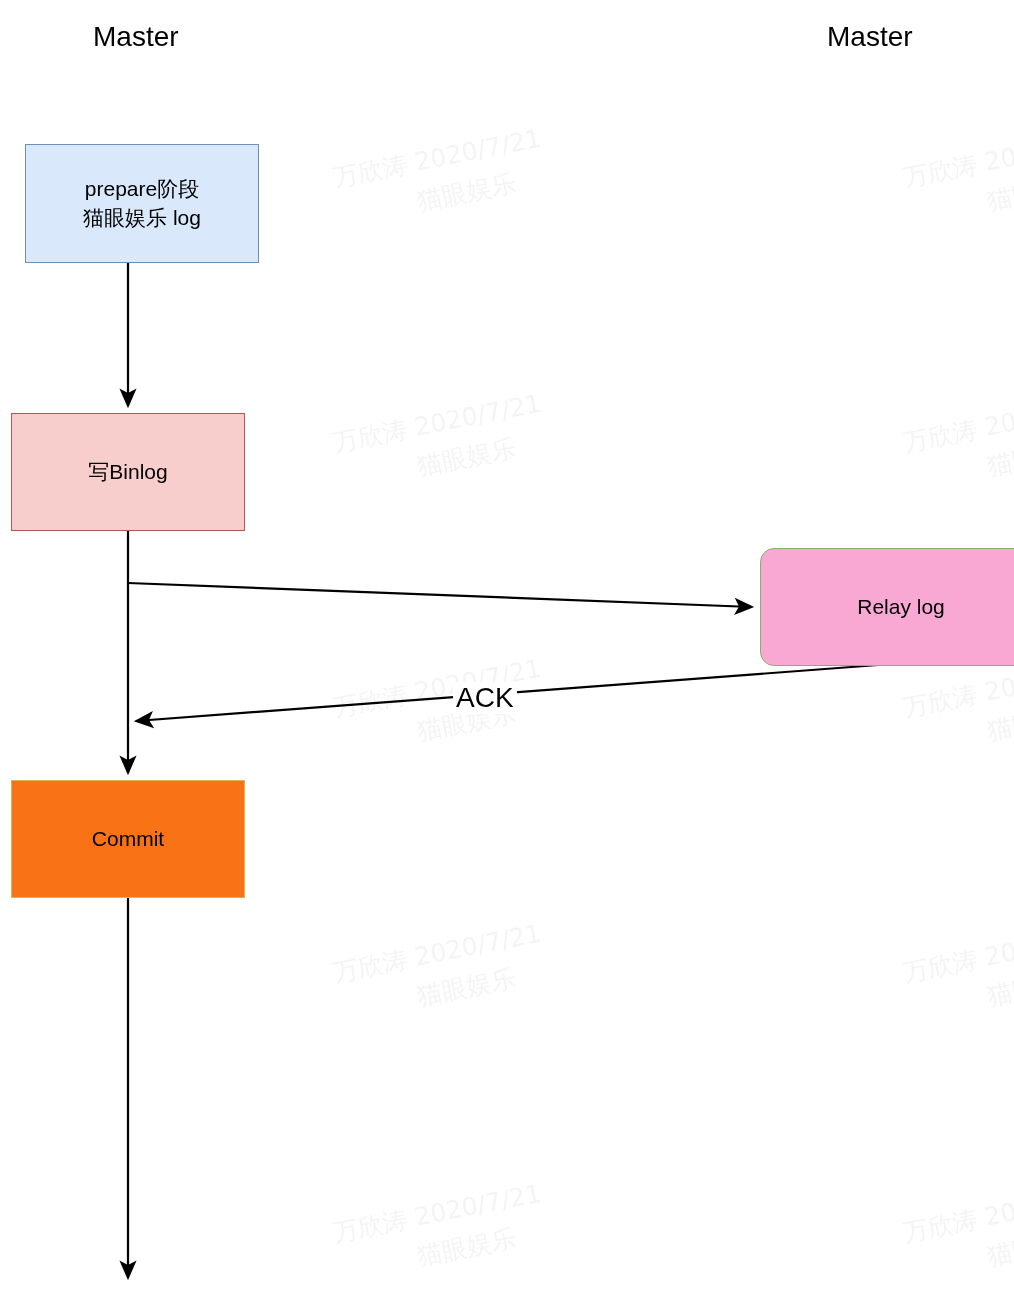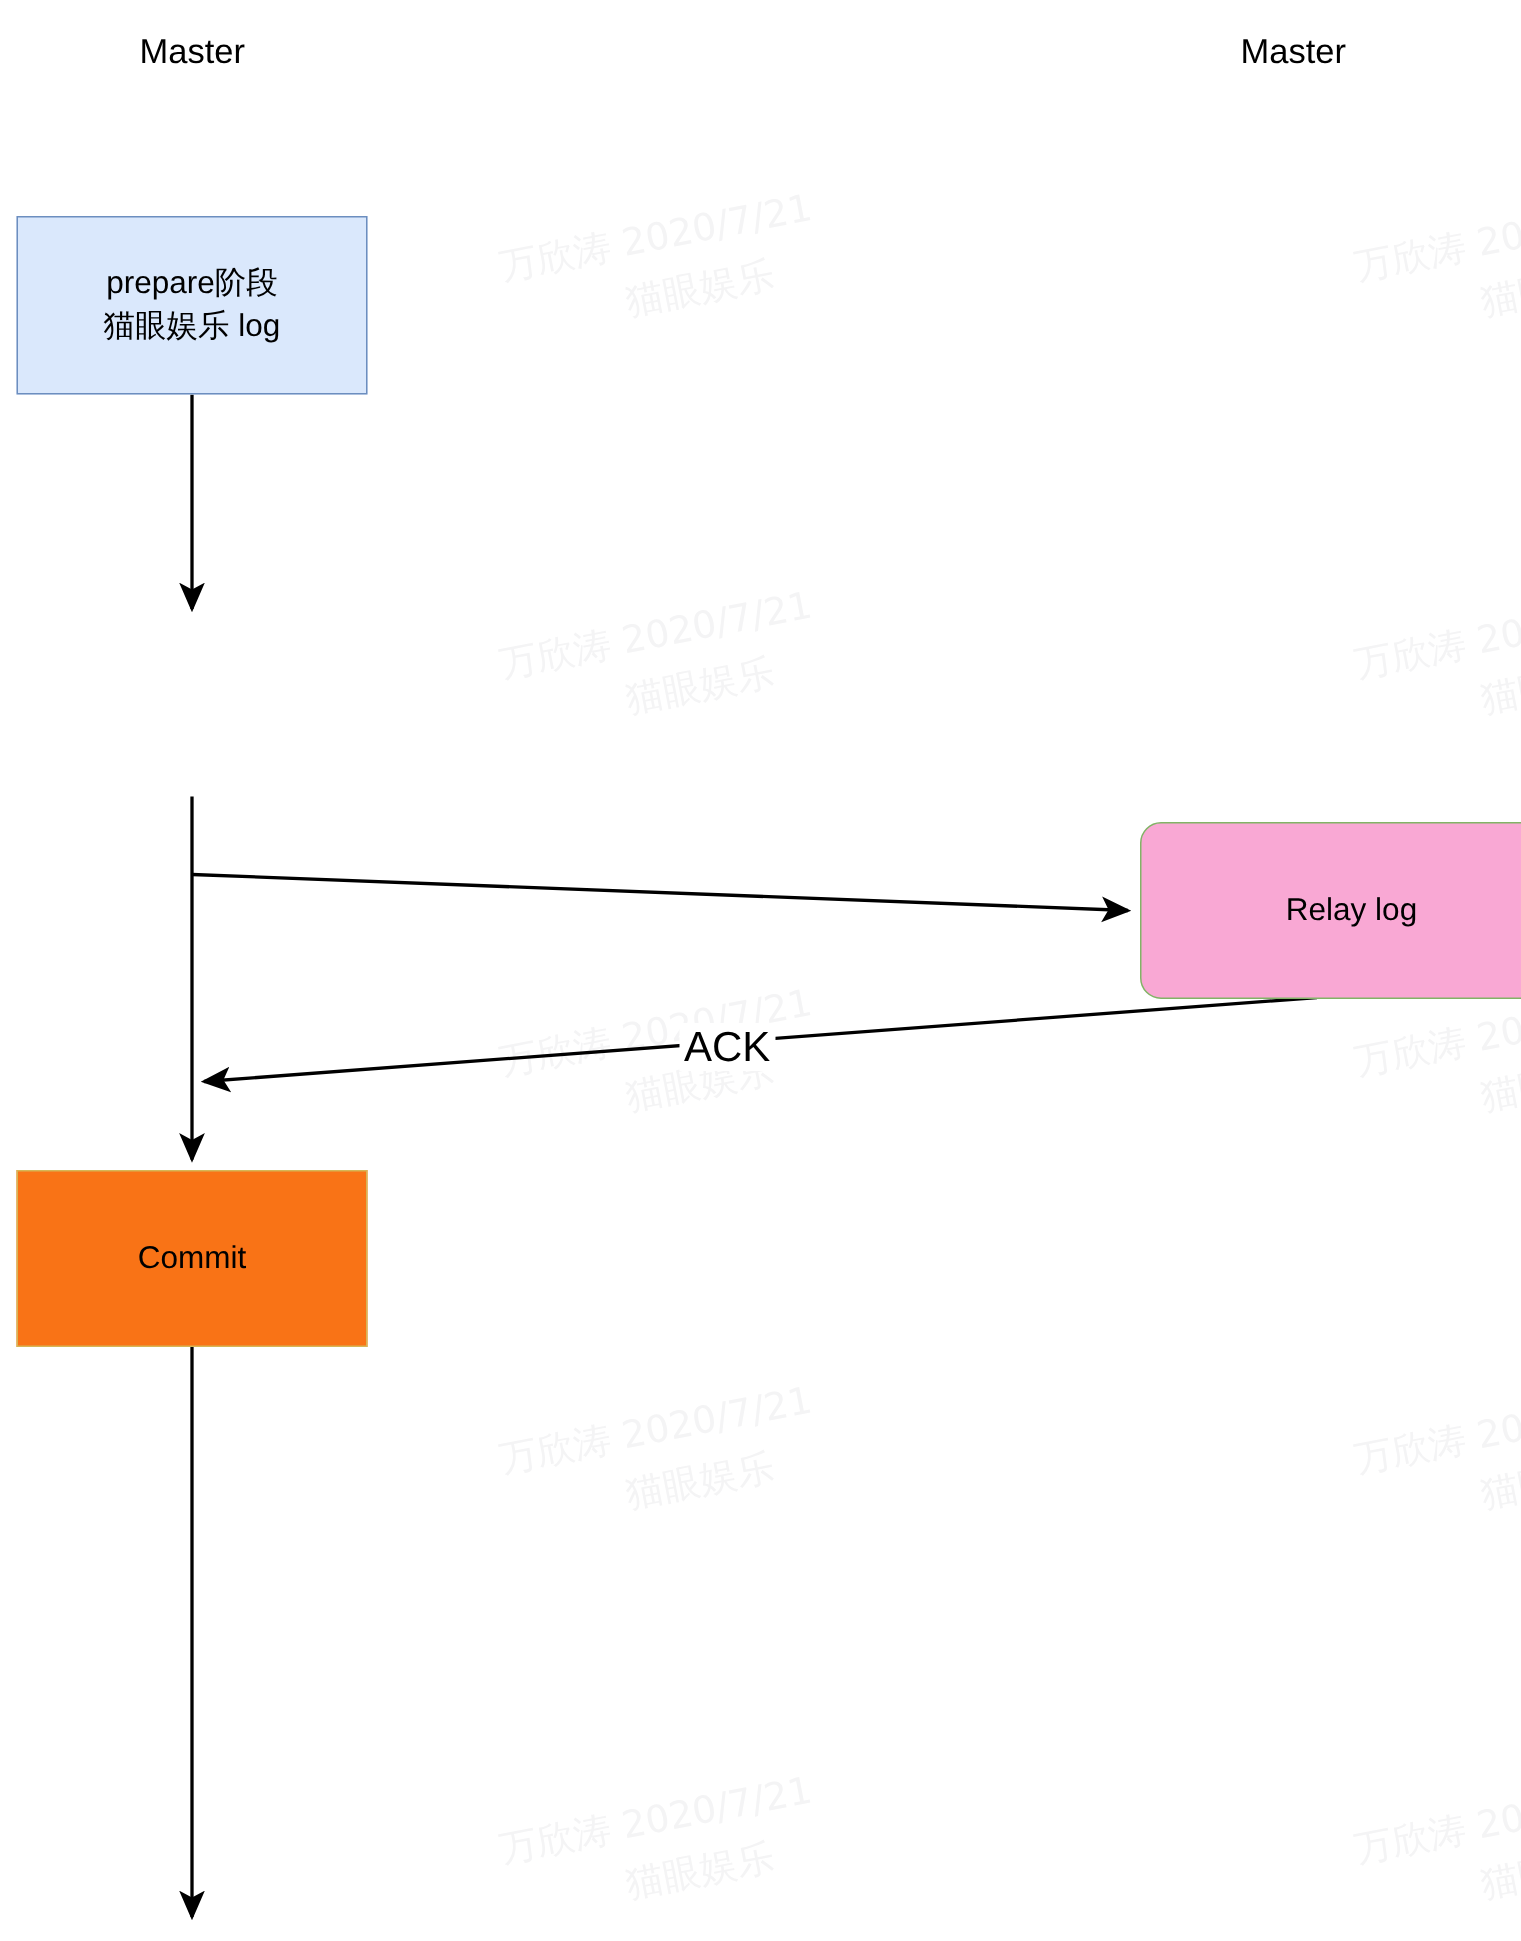--- a/index.html
+++ b/index.html
@@ -66,21 +66,21 @@
     display: flex;
     align-items: center;
     justify-content: center;
     text-align: center;
     font-size: 21px;
     color: #000000;
     line-height: 1.35;
     z-index: 3;
   }
   .node-prepare {
-    left: 11px;  top: 144px;  width: 234px; height: 119px;
+    left: 25px;  top: 144px;  width: 234px; height: 119px;
     background: #dae8fc;
     border: 1px solid #6c8ebf;
   }
   .node-binlog {
     left: 11px;  top: 413px;  width: 234px; height: 118px;
     background: #f8cecc;
     border: 1px solid #b85450;
   }
   .node-commit {
     left: 11px;  top: 780px;  width: 234px; height: 118px;
@@ -90,21 +90,21 @@
   .node-relay {
     left: 760px; top: 548px;  width: 282px; height: 118px;
     background: #f9a8d4;
     border: 1px solid #82b366;
     border-radius: 14px;
   }
 
   
   .column-header {
     position: absolute;
-    font-size: 23px;
+    font-size: 28px;
     color: #000000;
     white-space: nowrap;
     z-index: 3;
   }
   .header-master { left: 93px;  top: 21px; }
   .header-slave  { left: 827px; top: 21px; }
 
   
   .edge-label {
     position: absolute;
@@ -156,20 +156,23 @@
   <div class="column-header header-master">Master</div>
   <div class="column-header header-slave">Master</div>
 
   <div class="node node-prepare">
     <div>
       <span>prepare阶段</span><br>
       <span>猫眼娱乐 log</span>
     </div>
   </div>
 
+  <div class="node node-binlog">
+    <span>写Binlog</span>
+  </div>
 
   <div class="node node-relay">
     <span>Relay log</span>
   </div>
 
   <div class="node node-commit">
     <span>Commit</span>
   </div>
 
   <div class="edge-label label-ack">ACK</div>

